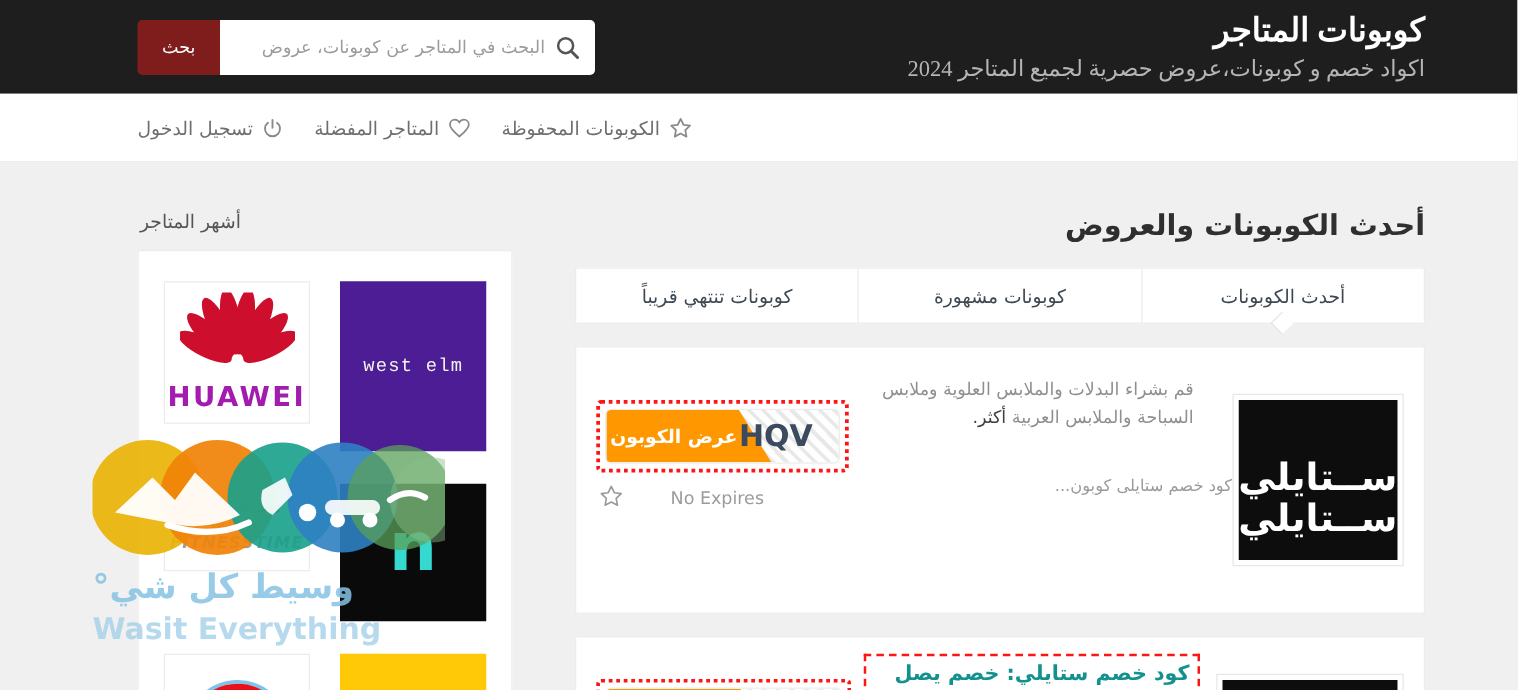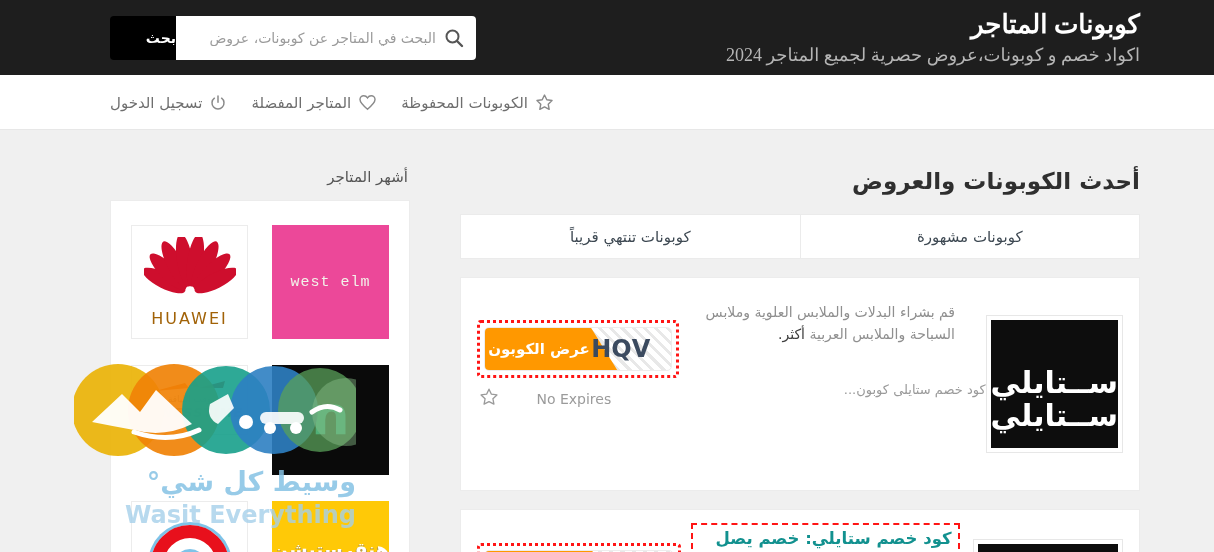--- a/index.html
+++ b/index.html
@@ -12,44 +12,44 @@
   .header-inner { display:flex; justify-content:space-between; align-items:center; height:75px; }
   .brand { text-align:right;font-family:Liberation Serif, serif; }
   .brand-title { color:#fff; font-size:26px; font-weight:bold; line-height:1.2; }
   .brand-sub { color:#b5b5b5; font-size:18px; margin-top:3px; }
   .search-group { display:flex; align-items:stretch; height:44px; }
   .search-wrap { position:relative; }
   .search-input { width:300px; height:44px; border:none; background:#fff; border-radius:0 4px 4px 0;
       padding:0 40px 0 12px; font-size:14px; color:#444; font-family:"DejaVu Sans",sans-serif; direction:rtl; }
   .search-input::placeholder { color:#9b9b9b; }
   .search-icon { position:absolute; right:12px; top:12px; width:20px; height:20px; }
-  .search-btn { width:66px; height:44px; background:#000000; color:#fff; border:none; font-weight:bold;
-      font-size:14px; border-radius:4px 0 0 4px; cursor:pointer; font-family:"DejaVu Sans",sans-serif;text-align:right; }
+  .search-btn { width:66px; height:44px; background:#7f1d1d; color:#fff; border:none; font-weight:normal;
+      font-size:14px; border-radius:4px 0 0 4px; cursor:pointer; font-family:"DejaVu Sans",sans-serif; }
 
   
   .nav-bar { background:#fff; height:55px; border-bottom:1px solid #e7e7e7; }
   .nav-inner { display:flex; justify-content:flex-end; align-items:center; height:55px; gap:24px; }
   .nav-item { display:flex; align-items:center; gap:7px; color:#6e6e6e; font-size:15px; cursor:pointer; }
   .nav-item svg { display:block; }
 
   
   .content { display:flex; gap:50px; padding-top:0; }
   .main-col { width:680px; }
   .side-col { width:300px; }
 
   
-  .side-title { color:#555; font-size:15px; margin:38px 2px 14px; text-align:right; }
+  .side-title { color:#555; font-size:15px; margin:38px 2px 14px; text-align:left; }
   .side-card { background:#fff; border:1px solid #ececec; padding:24px 20px; min-height:360px; }
   .store-grid { display:grid; grid-template-columns:117px 117px; justify-content:space-between; row-gap:26px; }
   .store-tile { border:1px solid #ececec; background:#fff; display:flex; align-items:center; justify-content:center;
       overflow:hidden; cursor:pointer; }
-  .t-westelm { height:114px; background:#ec4899; border:none; }
+  .t-westelm { height:136px; background:#4c1d95; border:none; }
   .t-westelm span { color:#f2f2ea; font-family:"Liberation Mono",monospace; font-size:15px; letter-spacing:1px; }
   .t-huawei { height:114px; flex-direction:column; gap:2px; }
-  .huawei-word { color:#a16207; font-weight:normal; font-size:16px; letter-spacing:2px; }
+  .huawei-word { color:#a21caf; font-weight:bold; font-size:22px; letter-spacing:2px; }
   .t-namshi { height:110px; background:#0a0a0a; border:none; }
   .t-namshi span { color:#36d9d0; font-size:54px; font-weight:bold; line-height:1; transform:translateY(-4px); }
   .t-ft { height:70px; flex-direction:column; gap:1px; }
   .ft-swoosh { display:flex; gap:2px; align-items:flex-end; height:12px; }
   .ft-ar { color:#8a9096; font-size:9px; letter-spacing:2px; }
   .ft-en { color:#9aa0a6; font-size:13px; font-weight:bold; font-style:italic; letter-spacing:1px; }
   .t-hunger { height:96px; background:#ffc907; border:none; }
   .t-hunger span { color:#fff; font-weight:bold; font-size:19px; text-shadow:1px 1px 0 #b59a4e, -1px 1px 0 #b59a4e; }
   .t-red { height:100px; }
   .red-ring { width:78px; height:78px; border-radius:50%; border:13px solid #e8101c; box-shadow:0 0 0 3px #7ec3e8;
@@ -91,21 +91,21 @@
   .peel-orange { position:absolute; inset:0; background:#ff9800;
       clip-path:polygon(0 0, 57% 0, 71% 100%, 0 100%); }
   .peel-label { position:absolute; top:0; bottom:0; left:0; width:58%; display:flex; align-items:center;
       justify-content:center; color:#fff; font-weight:bold; font-size:15px; }
   .peel-code { position:absolute; top:0; bottom:0; right:17px; width:36%; display:flex; align-items:center;
       justify-content:center; color:#3b4a5f; font-weight:bold; font-size:24px; }
   .btn-meta { display:flex; justify-content:space-between; align-items:center; margin-top:9px; padding:0 2px; }
   .expiry { color:#9b9b9b; font-size:14px; margin-right:66px; }
 
   
-  .watermark { position:absolute; top:360px; left:74px; width:282px; text-align:right; pointer-events:none; z-index:6; }
+  .watermark { position:absolute; top:348px; left:74px; width:282px; text-align:left; pointer-events:none; z-index:6; }
   .wm-ar { color:#86c2e4; font-size:27px; font-weight:bold; opacity:.85; margin-top:2px; }
   .wm-en { color:#a6d0ea; font-size:24px; font-weight:bold; opacity:.8; margin-top:4px; }
 </style>
 </head>
 <body>
 
 <header class="site-header">
   <div class="container header-inner">
     <div class="brand">
       <div class="brand-title">كوبونات المتاجر</div>
@@ -155,20 +155,23 @@
     </div>
   </div>
 </nav>
 
 <div class="container content">
 
   <div class="main-col">
     <h1 class="main-heading">أحدث الكوبونات والعروض</h1>
 
     <div class="tabs">
+      <div class="tab active">
+        <span>أحدث الكوبونات</span>
+      </div>
       <div class="tab">
         <span>كوبونات مشهورة</span>
       </div>
       <div class="tab">
         <span>كوبونات تنتهي قريباً</span>
       </div>
     </div>
 
     <div class="coupon-card card-1">
       <div class="logo-col">

